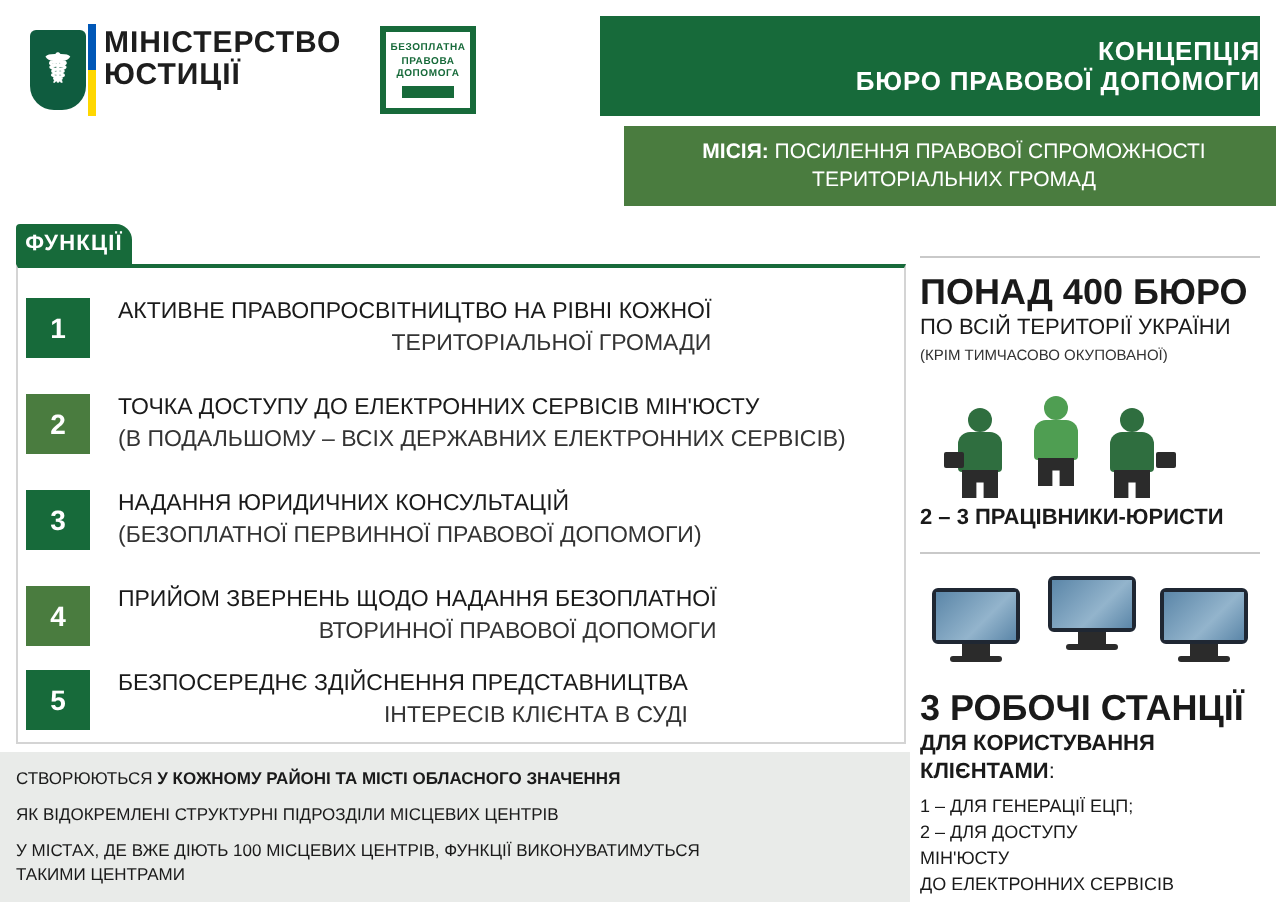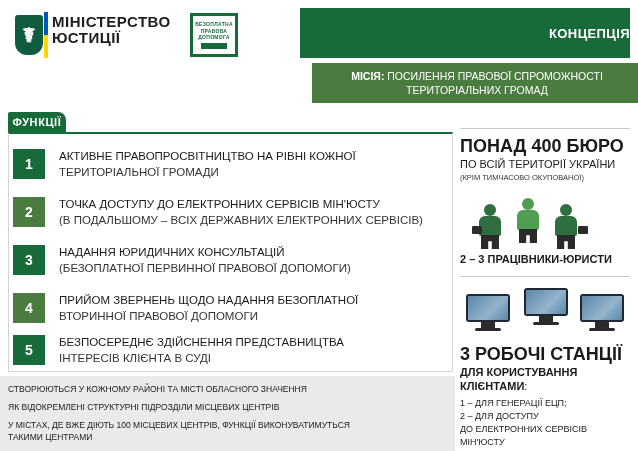--- a/index.html
+++ b/index.html
@@ -96,30 +96,30 @@
     width:32px; height:30px; margin-left:4px;
     background:#176a3a; color:#fff;
     font-size:14px; font-weight:bold;
     display:flex; align-items:center; justify-content:center;
     flex:none;
   }
   .func-row.alt .num { background:#4a7c3f; }
   .func-row .txt {
     margin-left:14px; font-size:11.5px; line-height:1.4; color:#1a1a1a;
   }
-  .func-row .txt .sub { color:#333; }
+  .func-row .txt .sub { color:#333;text-align:right; }
 
   
   .note {
     position:absolute; left:0; top:376px; width:455px; height:75px;
     background:#e9ebe9;
     padding:7px 8px 0 8px; box-sizing:border-box;
     font-size:8.5px; line-height:1.5; color:#1a1a1a;
   }
-  .note b { font-weight:normal; }
+  .note b { font-weight:bold; }
   .note .p { margin-bottom:5px; }
 
   
   .rdiv {
     position:absolute; left:460px; width:170px; height:1px; background:#c9c9c9;
   }
   .r-block { position:absolute; left:460px; width:172px; }
   .r-title { font-size:18px; font-weight:bold; color:#1a1a1a; }
   .r-sub { font-size:11px; color:#1a1a1a; line-height:1.3; }
   .r-small { font-size:7.5px; color:#333; line-height:1.3; margin-top:2px; }
@@ -159,20 +159,21 @@
 
   <div class="bpd-logo">
     <span>БЕЗОПЛАТНА</span>
     <span>ПРАВОВА</span>
     <span>ДОПОМОГА</span>
     <div class="bar"></div>
   </div>
 
   <div class="title-box">
     <div class="t1">КОНЦЕПЦІЯ</div>
+    <div class="t2">БЮРО ПРАВОВОЇ ДОПОМОГИ</div>
   </div>
 
   <div class="mission">
     <div class="txt">
       <b>МІСІЯ:</b><span> ПОСИЛЕННЯ ПРАВОВОЇ СПРОМОЖНОСТІ ТЕРИТОРІАЛЬНИХ ГРОМАД</span>
     </div>
   </div>
 
   <div class="func-tab">ФУНКЦІЇ</div>
   <div class="func-panel">
@@ -289,17 +290,17 @@
   </div>
 
   <div class="r-block" style="top:344px;">
     <div class="r-title">3 РОБОЧІ СТАНЦІЇ</div>
     <div class="r-sub" style="font-weight:bold;">ДЛЯ КОРИСТУВАННЯ</div>
     <div class="r-sub" style="font-weight:bold;">
       <span>КЛІЄНТАМИ</span><span style="font-weight:normal;">:</span>
     </div>
     <div class="r-body" style="margin-top:3px;">1 – ДЛЯ ГЕНЕРАЦІЇ ЕЦП;</div>
     <div class="r-body">2 – ДЛЯ ДОСТУПУ</div>
+    <div class="r-body">МІН'ЮСТУ</div>
     <div class="r-body">ДО ЕЛЕКТРОННИХ СЕРВІСІВ</div>
-    <div class="r-body">МІН'ЮСТУ</div>
   </div>
 
 </div>
 
 </body></html>

